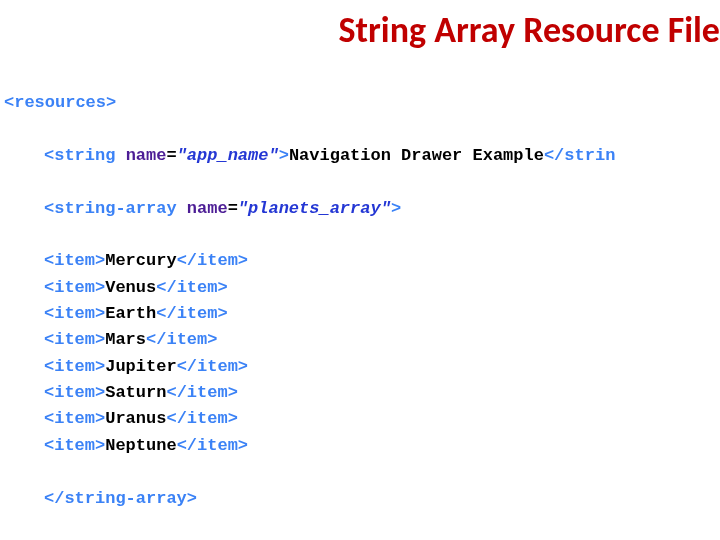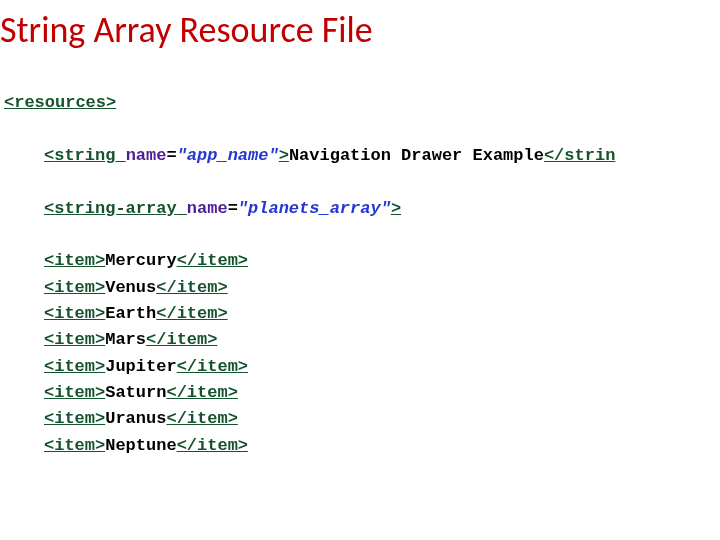--- a/index.html
+++ b/index.html
@@ -5,54 +5,55 @@
   body {
     margin: 0;
     padding: 0;
     width: 720px;
     height: 540px;
     background: #ffffff;
     font-family: sans-serif;
     overflow: hidden;
   }
   .title {
-    text-align: left;
+    text-align: right;
     font-size: 36px;
     color: #c00000;
-    font-weight: 400;
+    font-weight: 700;
     margin: 8px 0 12px 0;
     font-family: Calibri, Arial, sans-serif;
   }
   .code {
     font-family: "Consolas", "Courier New", monospace;
     font-size: 17px;
     line-height: 1.55;
     white-space: pre;
     padding-left: 4px;
     font-weight: bold;
     color: #000000;
     overflow: hidden;
   }
-  .tag  { color: #14532d; font-weight: bold; text-decoration: underline; }
+  .tag  { color: #3b82f6; font-weight: bold; }
   .attr { color: #4c1d95; font-weight: bold; }
   .eq   { color: #000000; font-weight: bold; }
   .val  { color: #2437d4; font-style: italic; font-weight: bold; }
   .txt  { color: #000000; font-weight: bold; }
   .ind1 { margin-left: 40px; }
   .ind2 { margin-left: 40px; }
   .line { display: block; }
 </style>
 </head>
 <body>
 
 <div class="title">String Array Resource File</div>
 
 <div class="code">
 <span class="line"><span class="tag">&lt;resources&gt;</span></span>
 <span class="line ind1"><span class="tag">&lt;<span>string</span> </span><span class="attr">name</span><span class="eq">=</span><span class="val">"app_name"</span><span class="tag">&gt;</span><span class="txt">Navigation Drawer Example</span><span class="tag">&lt;/strin</span></span>
 <span class="line ind1"><span class="tag">&lt;<span>string-array</span> </span><span class="attr">name</span><span class="eq">=</span><span class="val">"planets_array"</span><span class="tag">&gt;</span></span>
 <span class="line ind2"><span class="tag">&lt;item&gt;</span><span class="txt">Mercury</span><span class="tag">&lt;/item&gt;</span></span><span class="line ind2"><span class="tag">&lt;item&gt;</span><span class="txt">Venus</span><span class="tag">&lt;/item&gt;</span></span><span class="line ind2"><span class="tag">&lt;item&gt;</span><span class="txt">Earth</span><span class="tag">&lt;/item&gt;</span></span><span class="line ind2"><span class="tag">&lt;item&gt;</span><span class="txt">Mars</span><span class="tag">&lt;/item&gt;</span></span><span class="line ind2"><span class="tag">&lt;item&gt;</span><span class="txt">Jupiter</span><span class="tag">&lt;/item&gt;</span></span><span class="line ind2"><span class="tag">&lt;item&gt;</span><span class="txt">Saturn</span><span class="tag">&lt;/item&gt;</span></span><span class="line ind2"><span class="tag">&lt;item&gt;</span><span class="txt">Uranus</span><span class="tag">&lt;/item&gt;</span></span><span class="line ind2"><span class="tag">&lt;item&gt;</span><span class="txt">Neptune</span><span class="tag">&lt;/item&gt;</span></span>
+<span class="line ind1"><span class="tag">&lt;/string-array&gt;</span></span>
 <span class="line ind1"></span>
 
 
 
 
 </div>
 
 </body></html>

